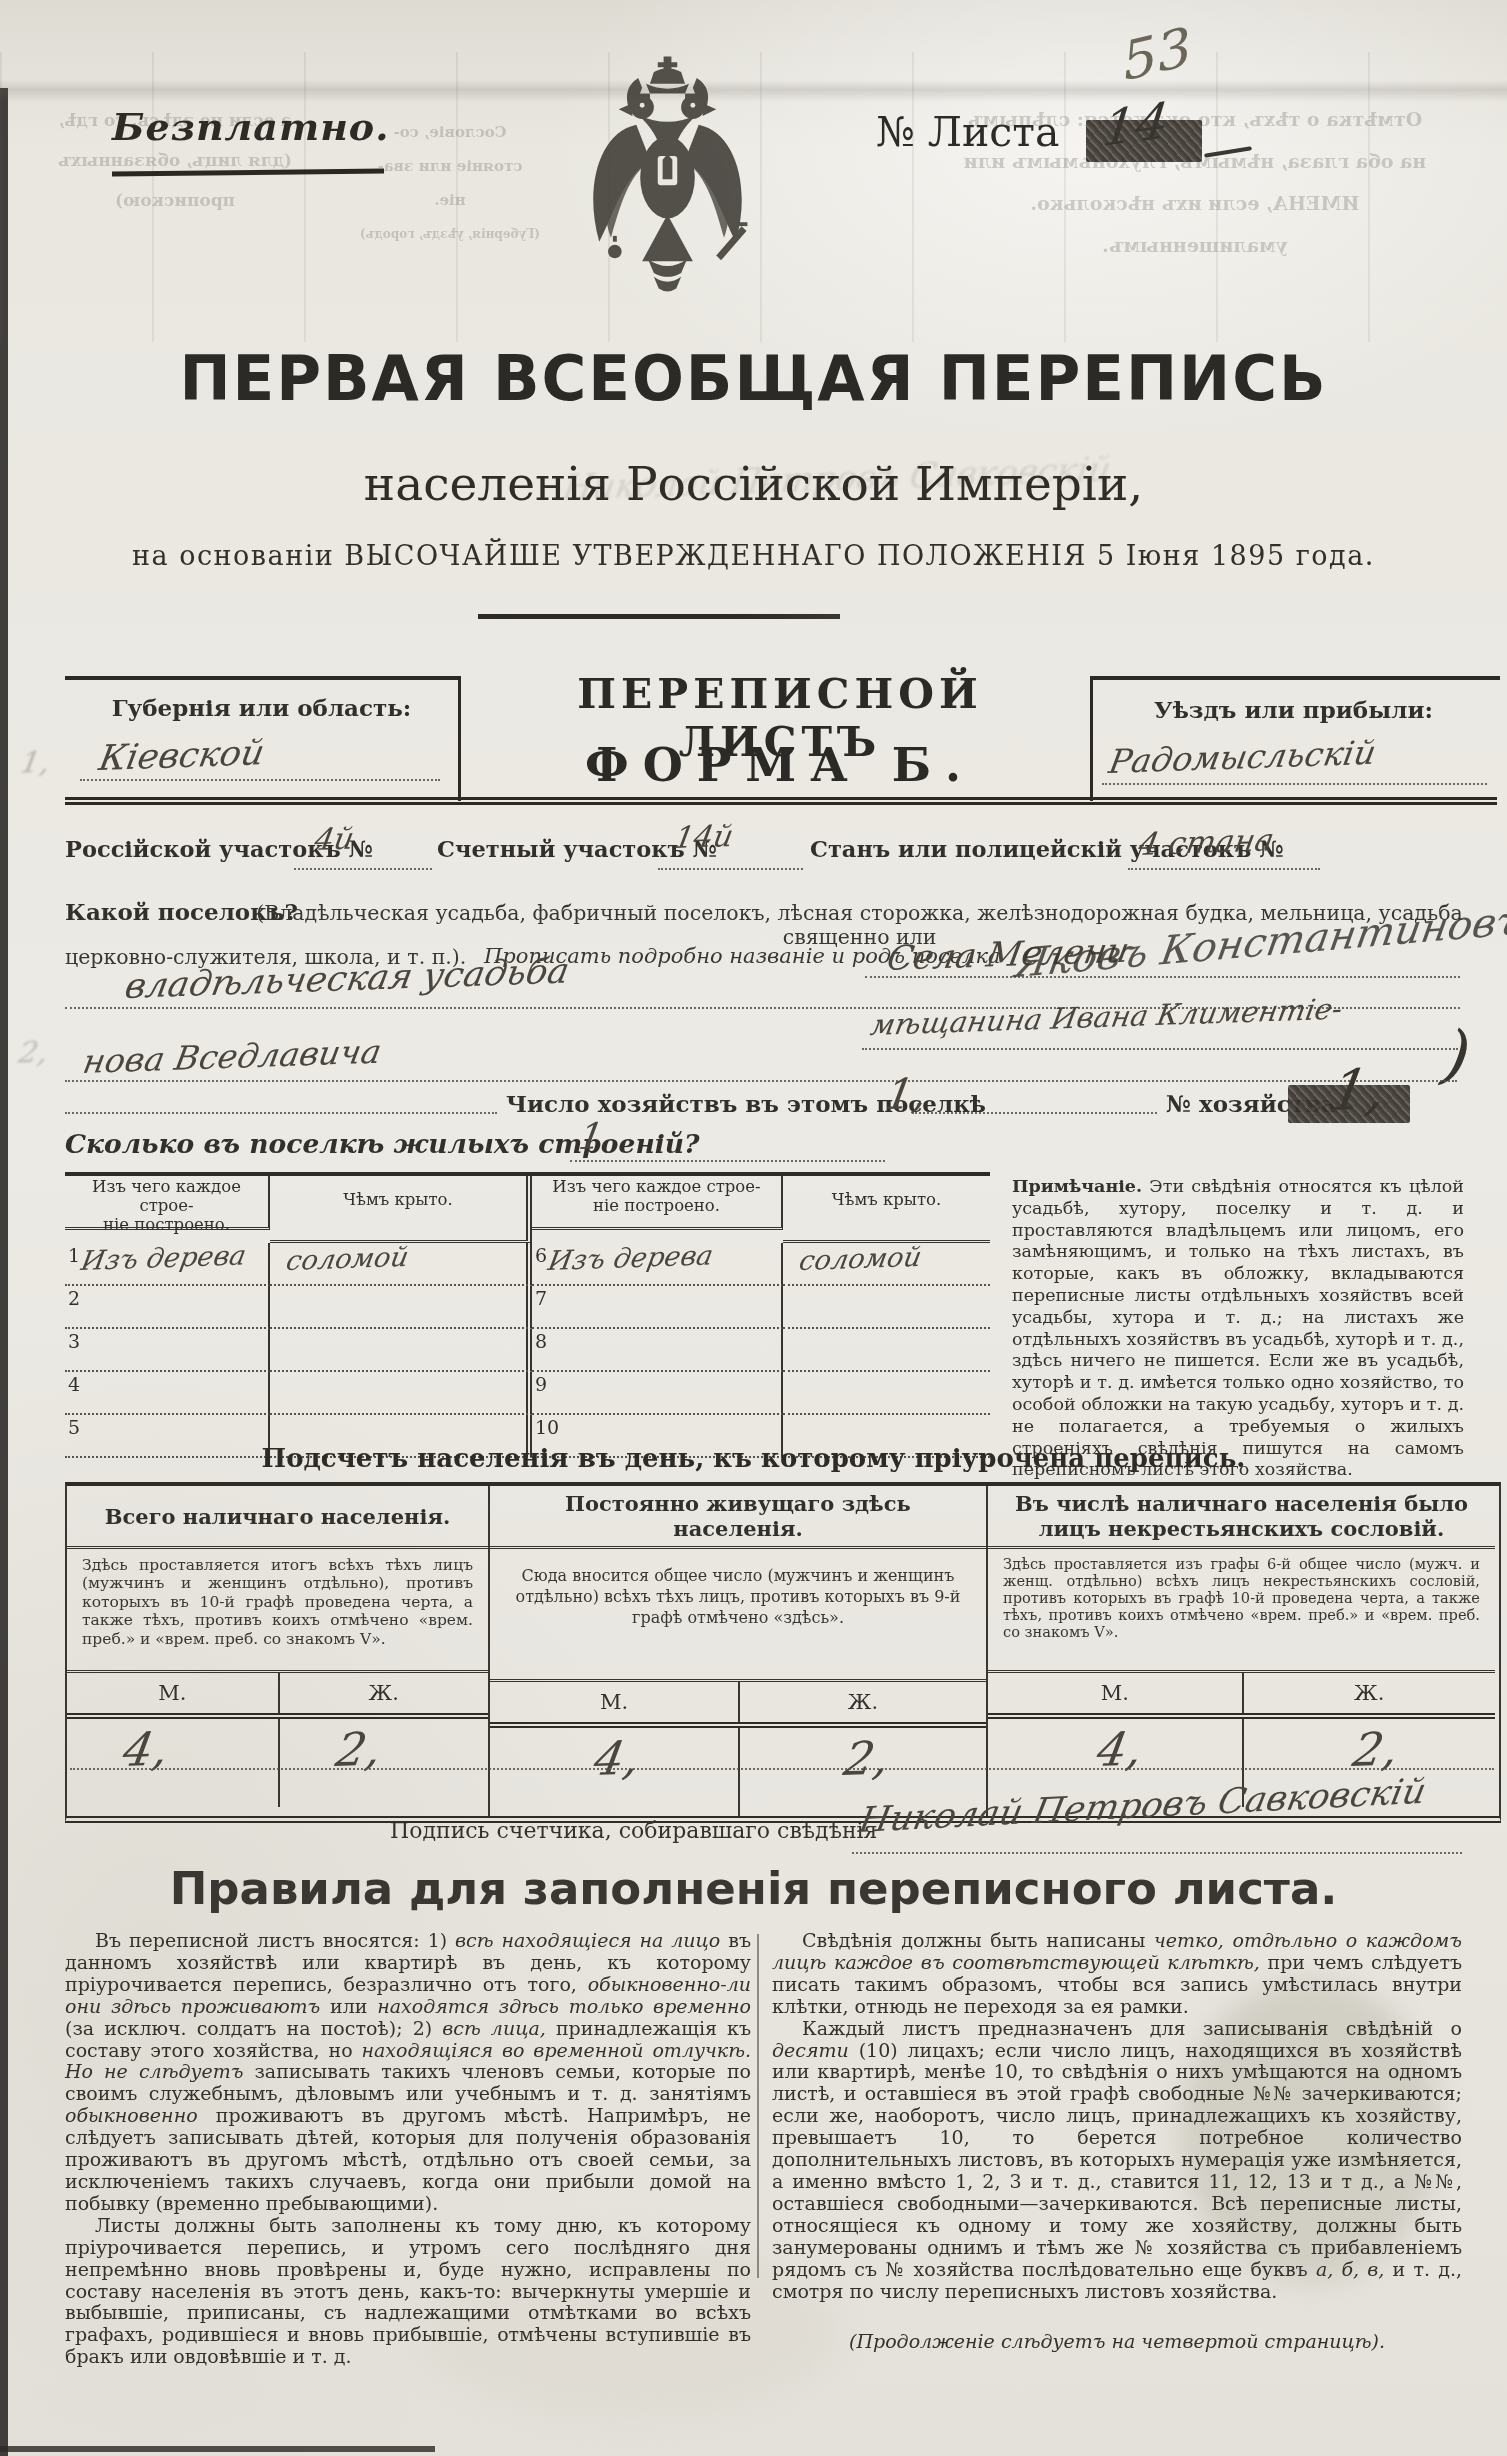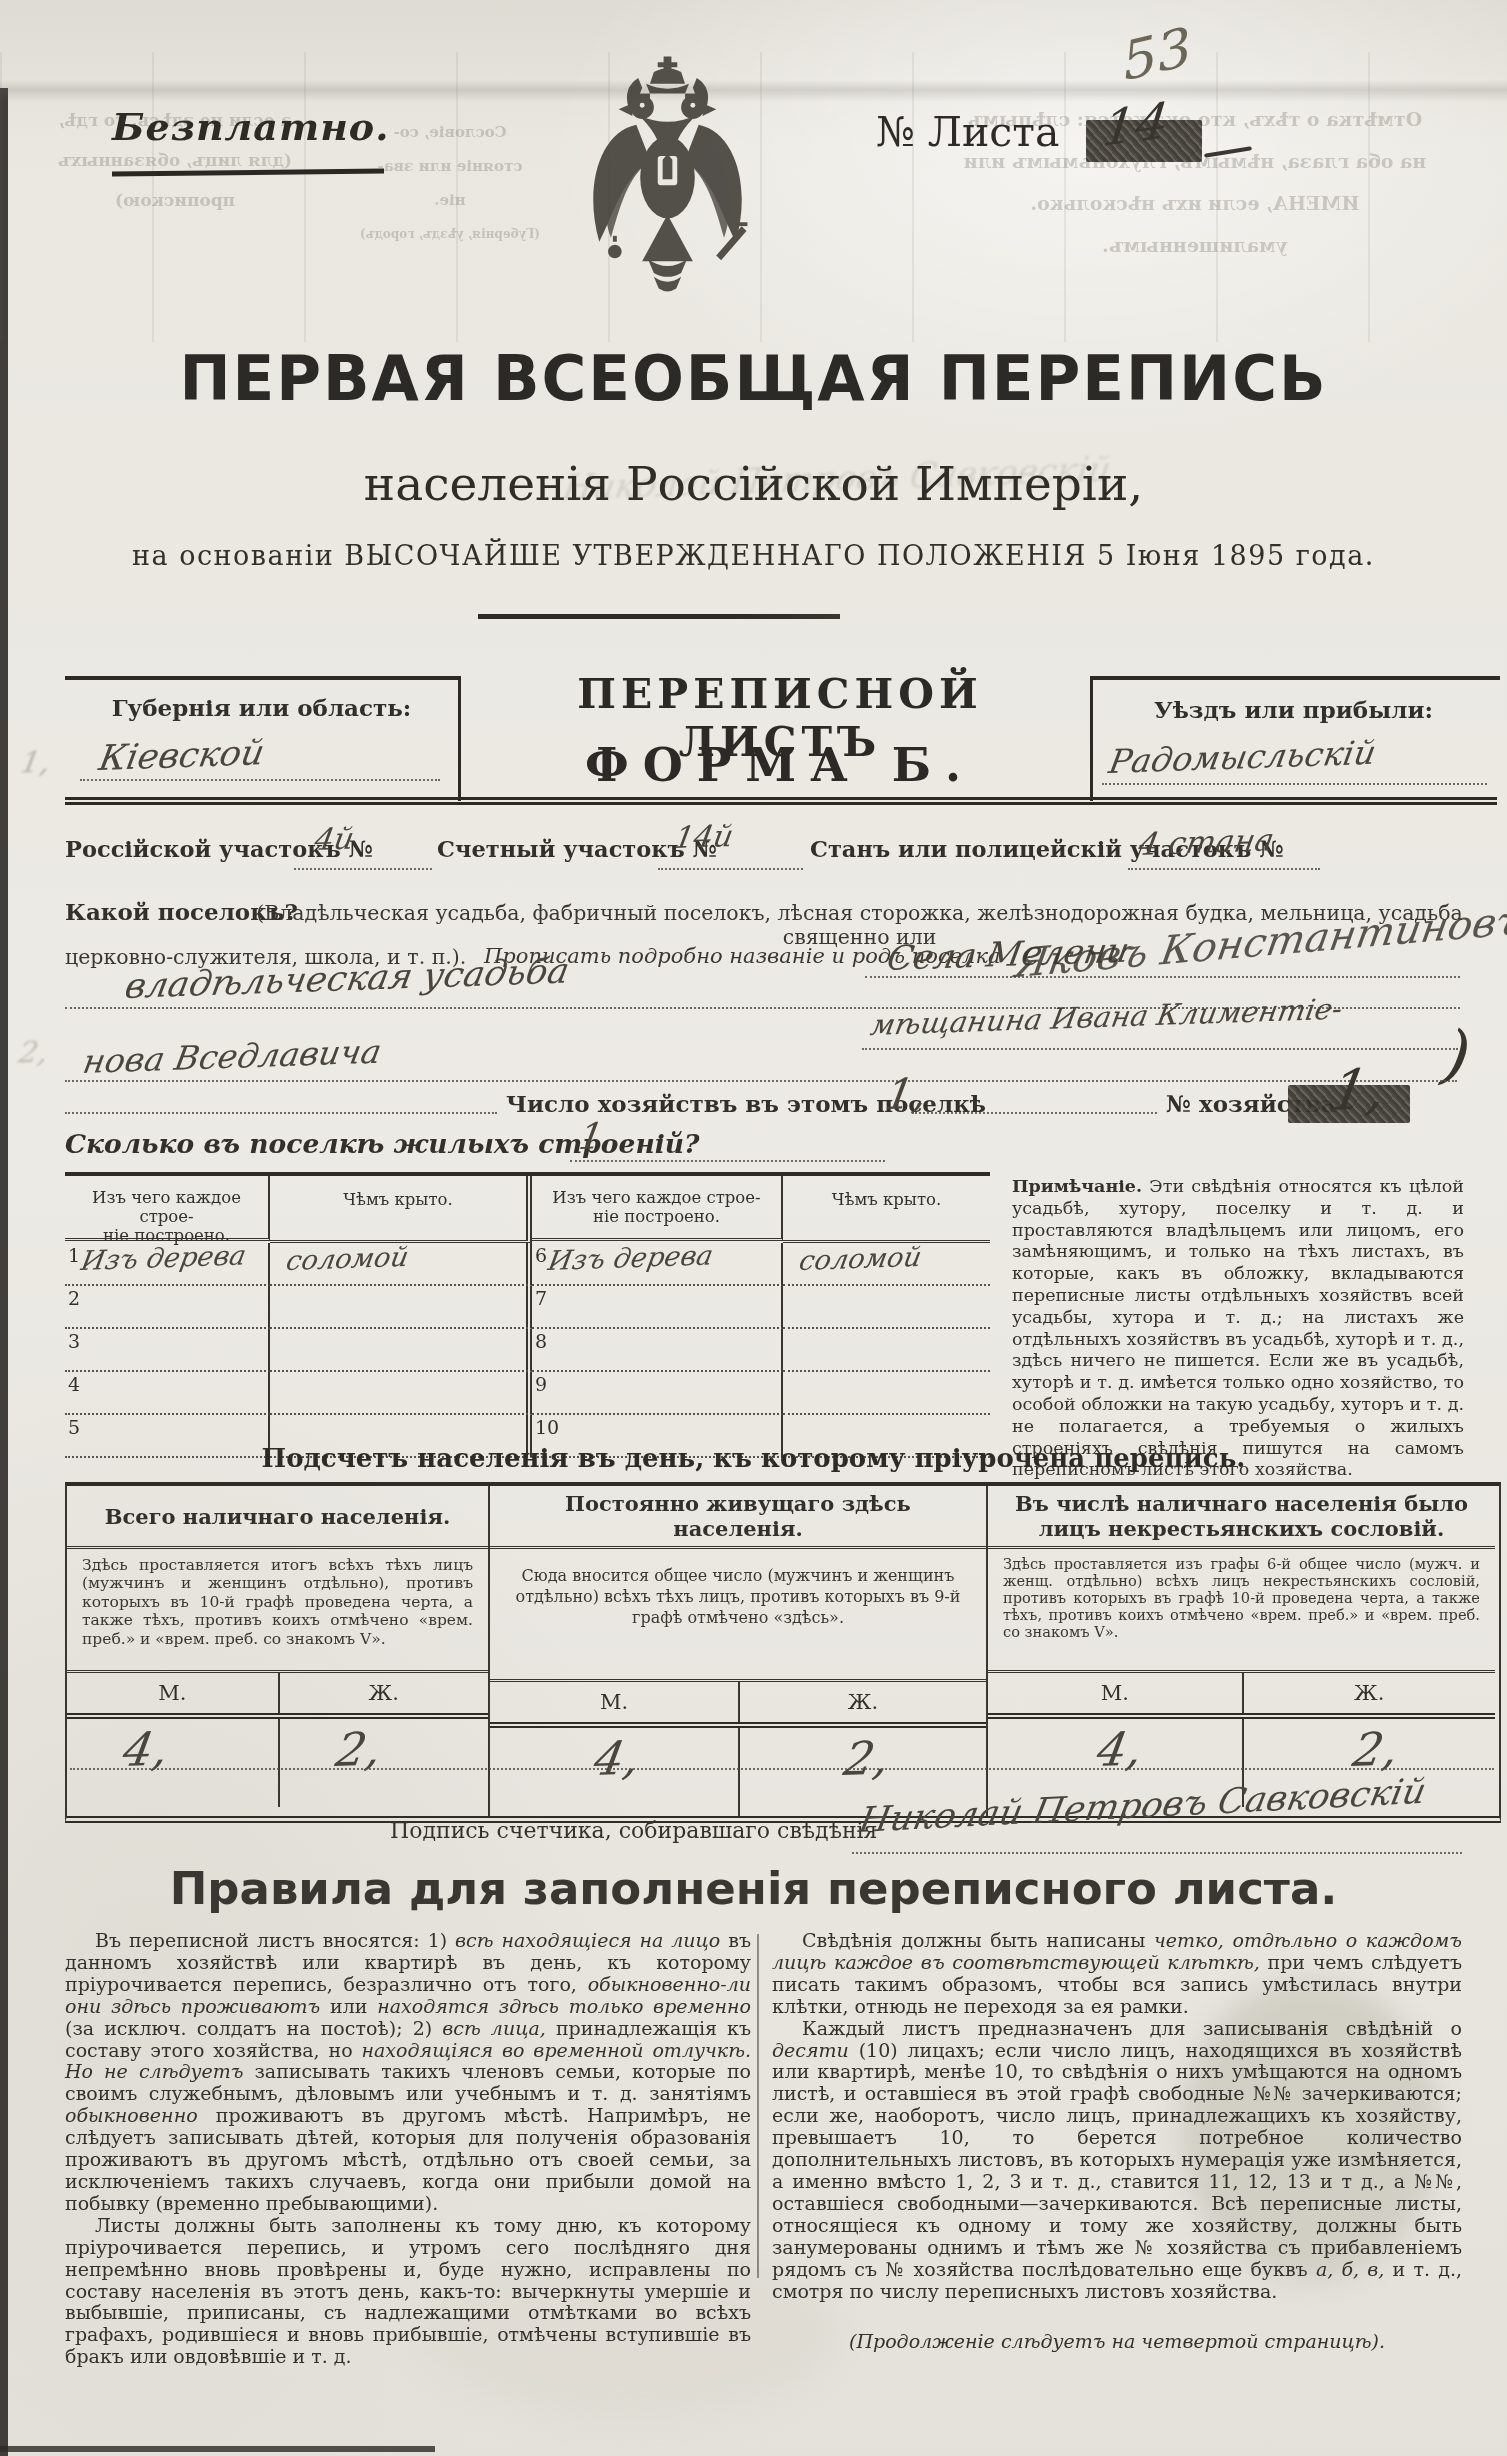--- a/index.html
+++ b/index.html
@@ -23,21 +23,21 @@
   
   .bleed{transform:scaleX(-1);filter:blur(.7px);opacity:.30;color:#6f6b61;font-weight:bold;}
   .bleed2{filter:blur(.8px);opacity:.16;color:#5c574e;}
   .vlines{background:repeating-linear-gradient(90deg,rgba(96,92,84,.10) 0 2px,transparent 2px 152px);}
   .band{background:linear-gradient(180deg,transparent,rgba(104,100,92,.20) 45%,transparent);}
   
   .boxlabel{font-weight:bold;font-size:23px;text-align:center;}
   
   .btable{position:absolute;left:65px;top:1172px;width:925px;border-top:4px solid #2f2c28;}
   .brow{display:grid;grid-template-columns:205px 262px 251px 207px;}
-  .bh{height:50px;padding-top:12px;text-align:center;font-size:16.5px;line-height:19px;white-space:pre-line;border-bottom:3px double #37332e;}
+  .bh{height:50px;padding-top:1px;text-align:center;font-size:16.5px;line-height:19px;white-space:pre-line;border-bottom:3px double #37332e;}
   .bc{height:41px;position:relative;border-bottom:2px dotted #57524a;font-size:19px;}
   .c1{border-right:2px solid #37332e;}
   .c2{border-right:6px double #37332e;}
   .c3{border-right:2px solid #37332e;}
   .rnum{position:absolute;left:3px;top:1px;}
   .bhw{position:absolute;left:14px;top:2px;font-size:27px;}
   
   .ctable{position:absolute;left:65px;top:1482px;width:1432px;border-top:4px solid #2f2c28;border-bottom:7px double #2f2c28;border-left:2px solid #3a3631;border-right:2px solid #3a3631;display:grid;grid-template-columns:421px 498px 509px;}
   .cc{display:flex;flex-direction:column;}
   .cc+.cc{border-left:2px solid #3a3631;}

